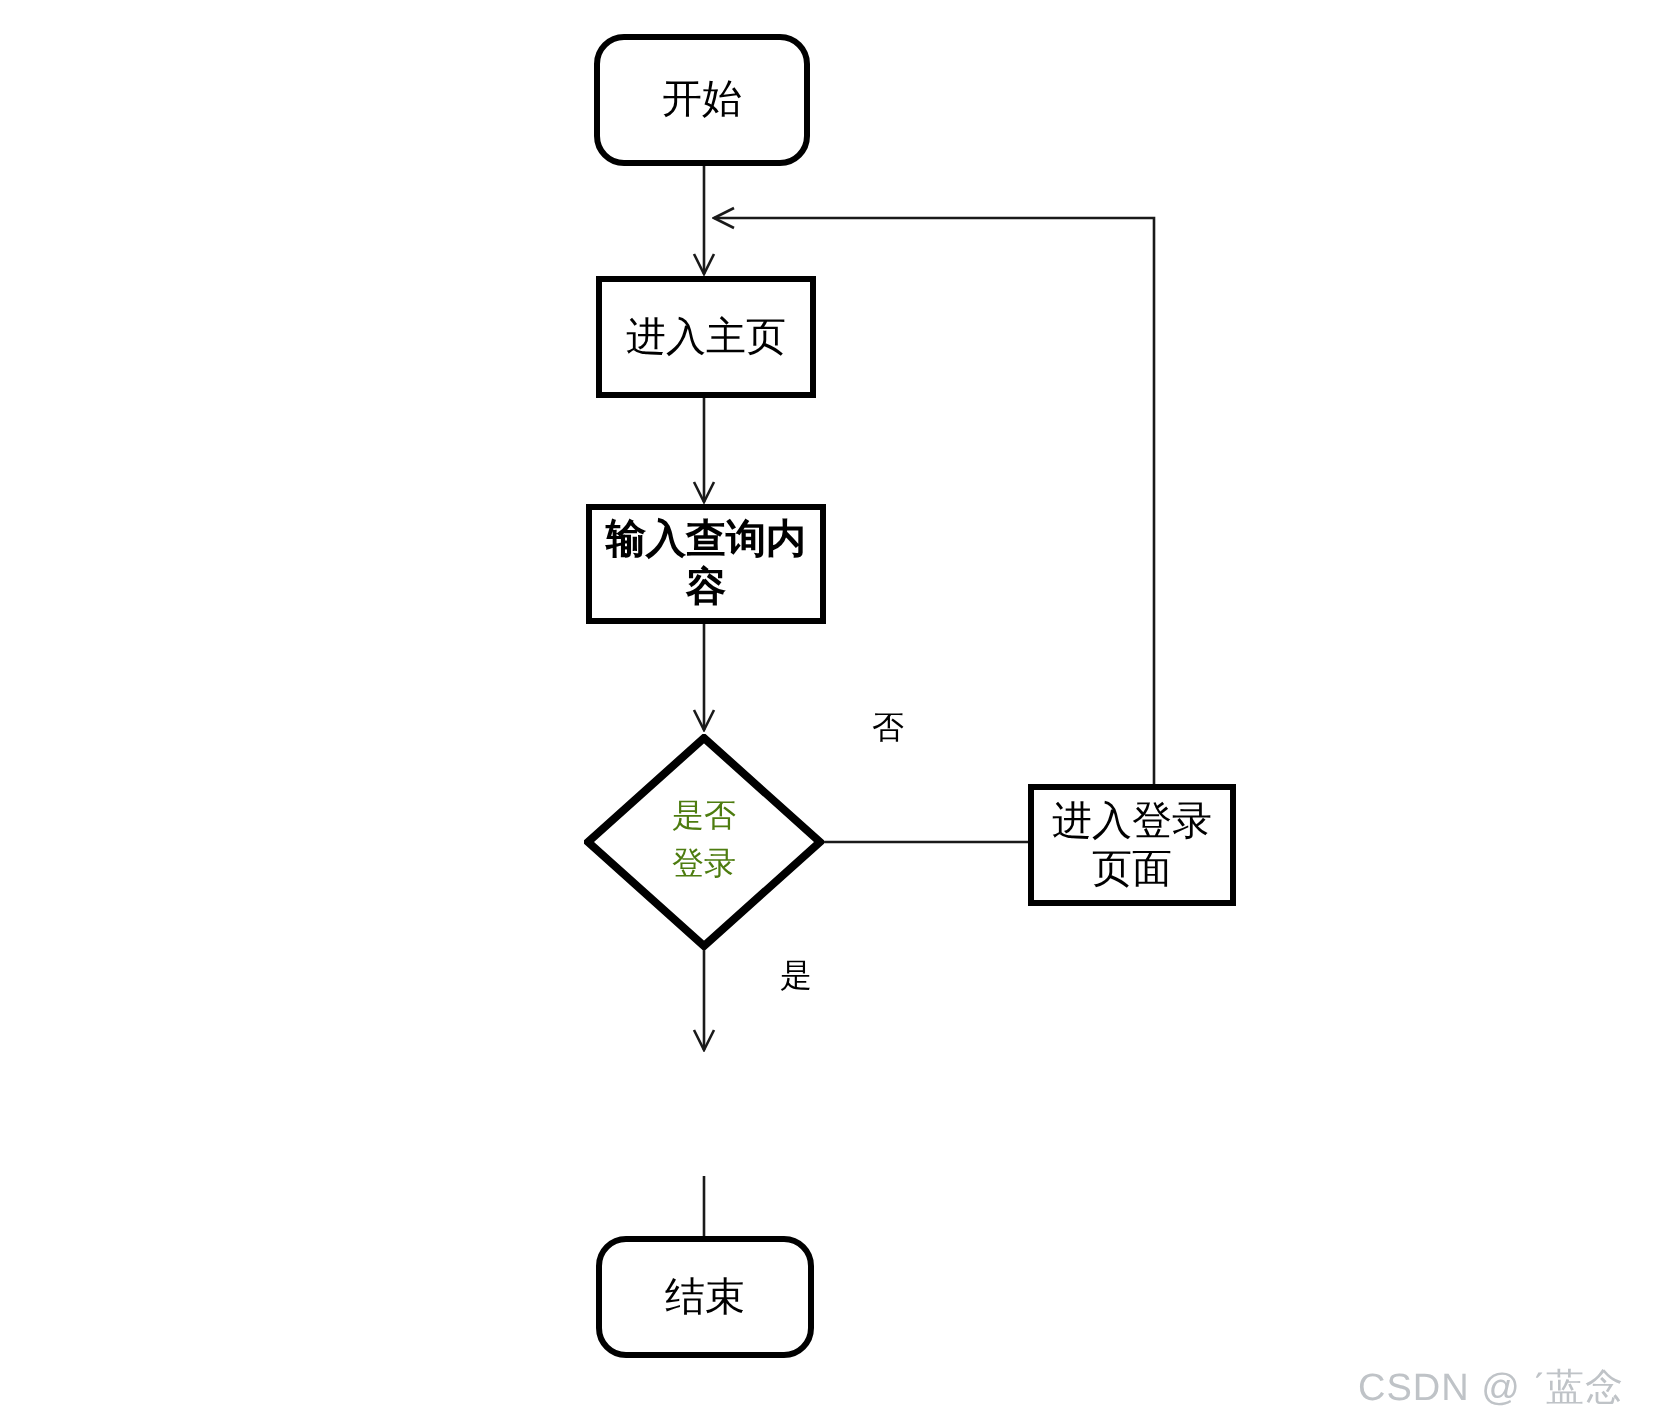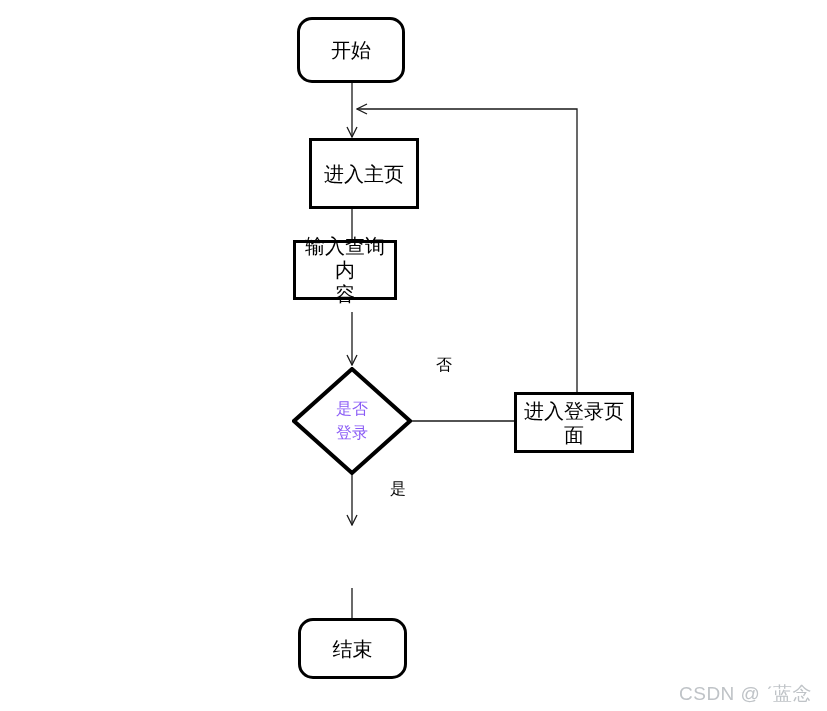--- a/index.html
+++ b/index.html
@@ -32,41 +32,41 @@
     font-size: 20px;
     line-height: 24px;
     text-align: center;
   }
   .terminator { border-radius: 15px; }
   .node-label {
     white-space: pre-line;
     text-align: center;
   }
   .node-start        { left: 297px; top: 17px;  width: 108px; height: 66px; }
-  .node-enter-home   { left: 309px; top: 138px; width: 110px; height: 71px; }
-  .node-input-query  { left: 293px; top: 240px; width: 104px; height: 60px; }
-  .node-enter-login  { left: 514px; top: 392px; width: 120px; height: 61px; }
+  .node-enter-home   { left: 298px; top: 138px; width: 110px; height: 61px; }
+  .node-input-query  { left: 293px; top: 252px; width: 120px; height: 60px; font-weight: bold; }
+  .node-enter-login  { left: 514px; top: 392px; width: 104px; height: 61px; }
   .node-show-info    { left: 286px; top: 527px; width: 133px; height: 61px; }
   .node-end          { left: 298px; top: 618px; width: 109px; height: 61px; }
   .decision-wrap {
     position: absolute;
     left: 292px; top: 367px;
     width: 120px; height: 108px;
   }
   .decision-wrap svg { position: absolute; left: 0; top: 0; }
   .decision-label {
     position: absolute;
     left: 0; top: 0;
     width: 120px; height: 108px;
     display: flex;
     align-items: center;
     justify-content: center;
     font-size: 16px;
     line-height: 24px;
-    color: #8b5cf6;
+    color: #4d7c0f;
     white-space: pre-line;
     text-align: center;
   }
   .edge-label {
     position: absolute;
     font-size: 16px;
     color: #000000;
     line-height: 18px;
   }
   .edge-label-no  { left: 436px; top: 356px; }

